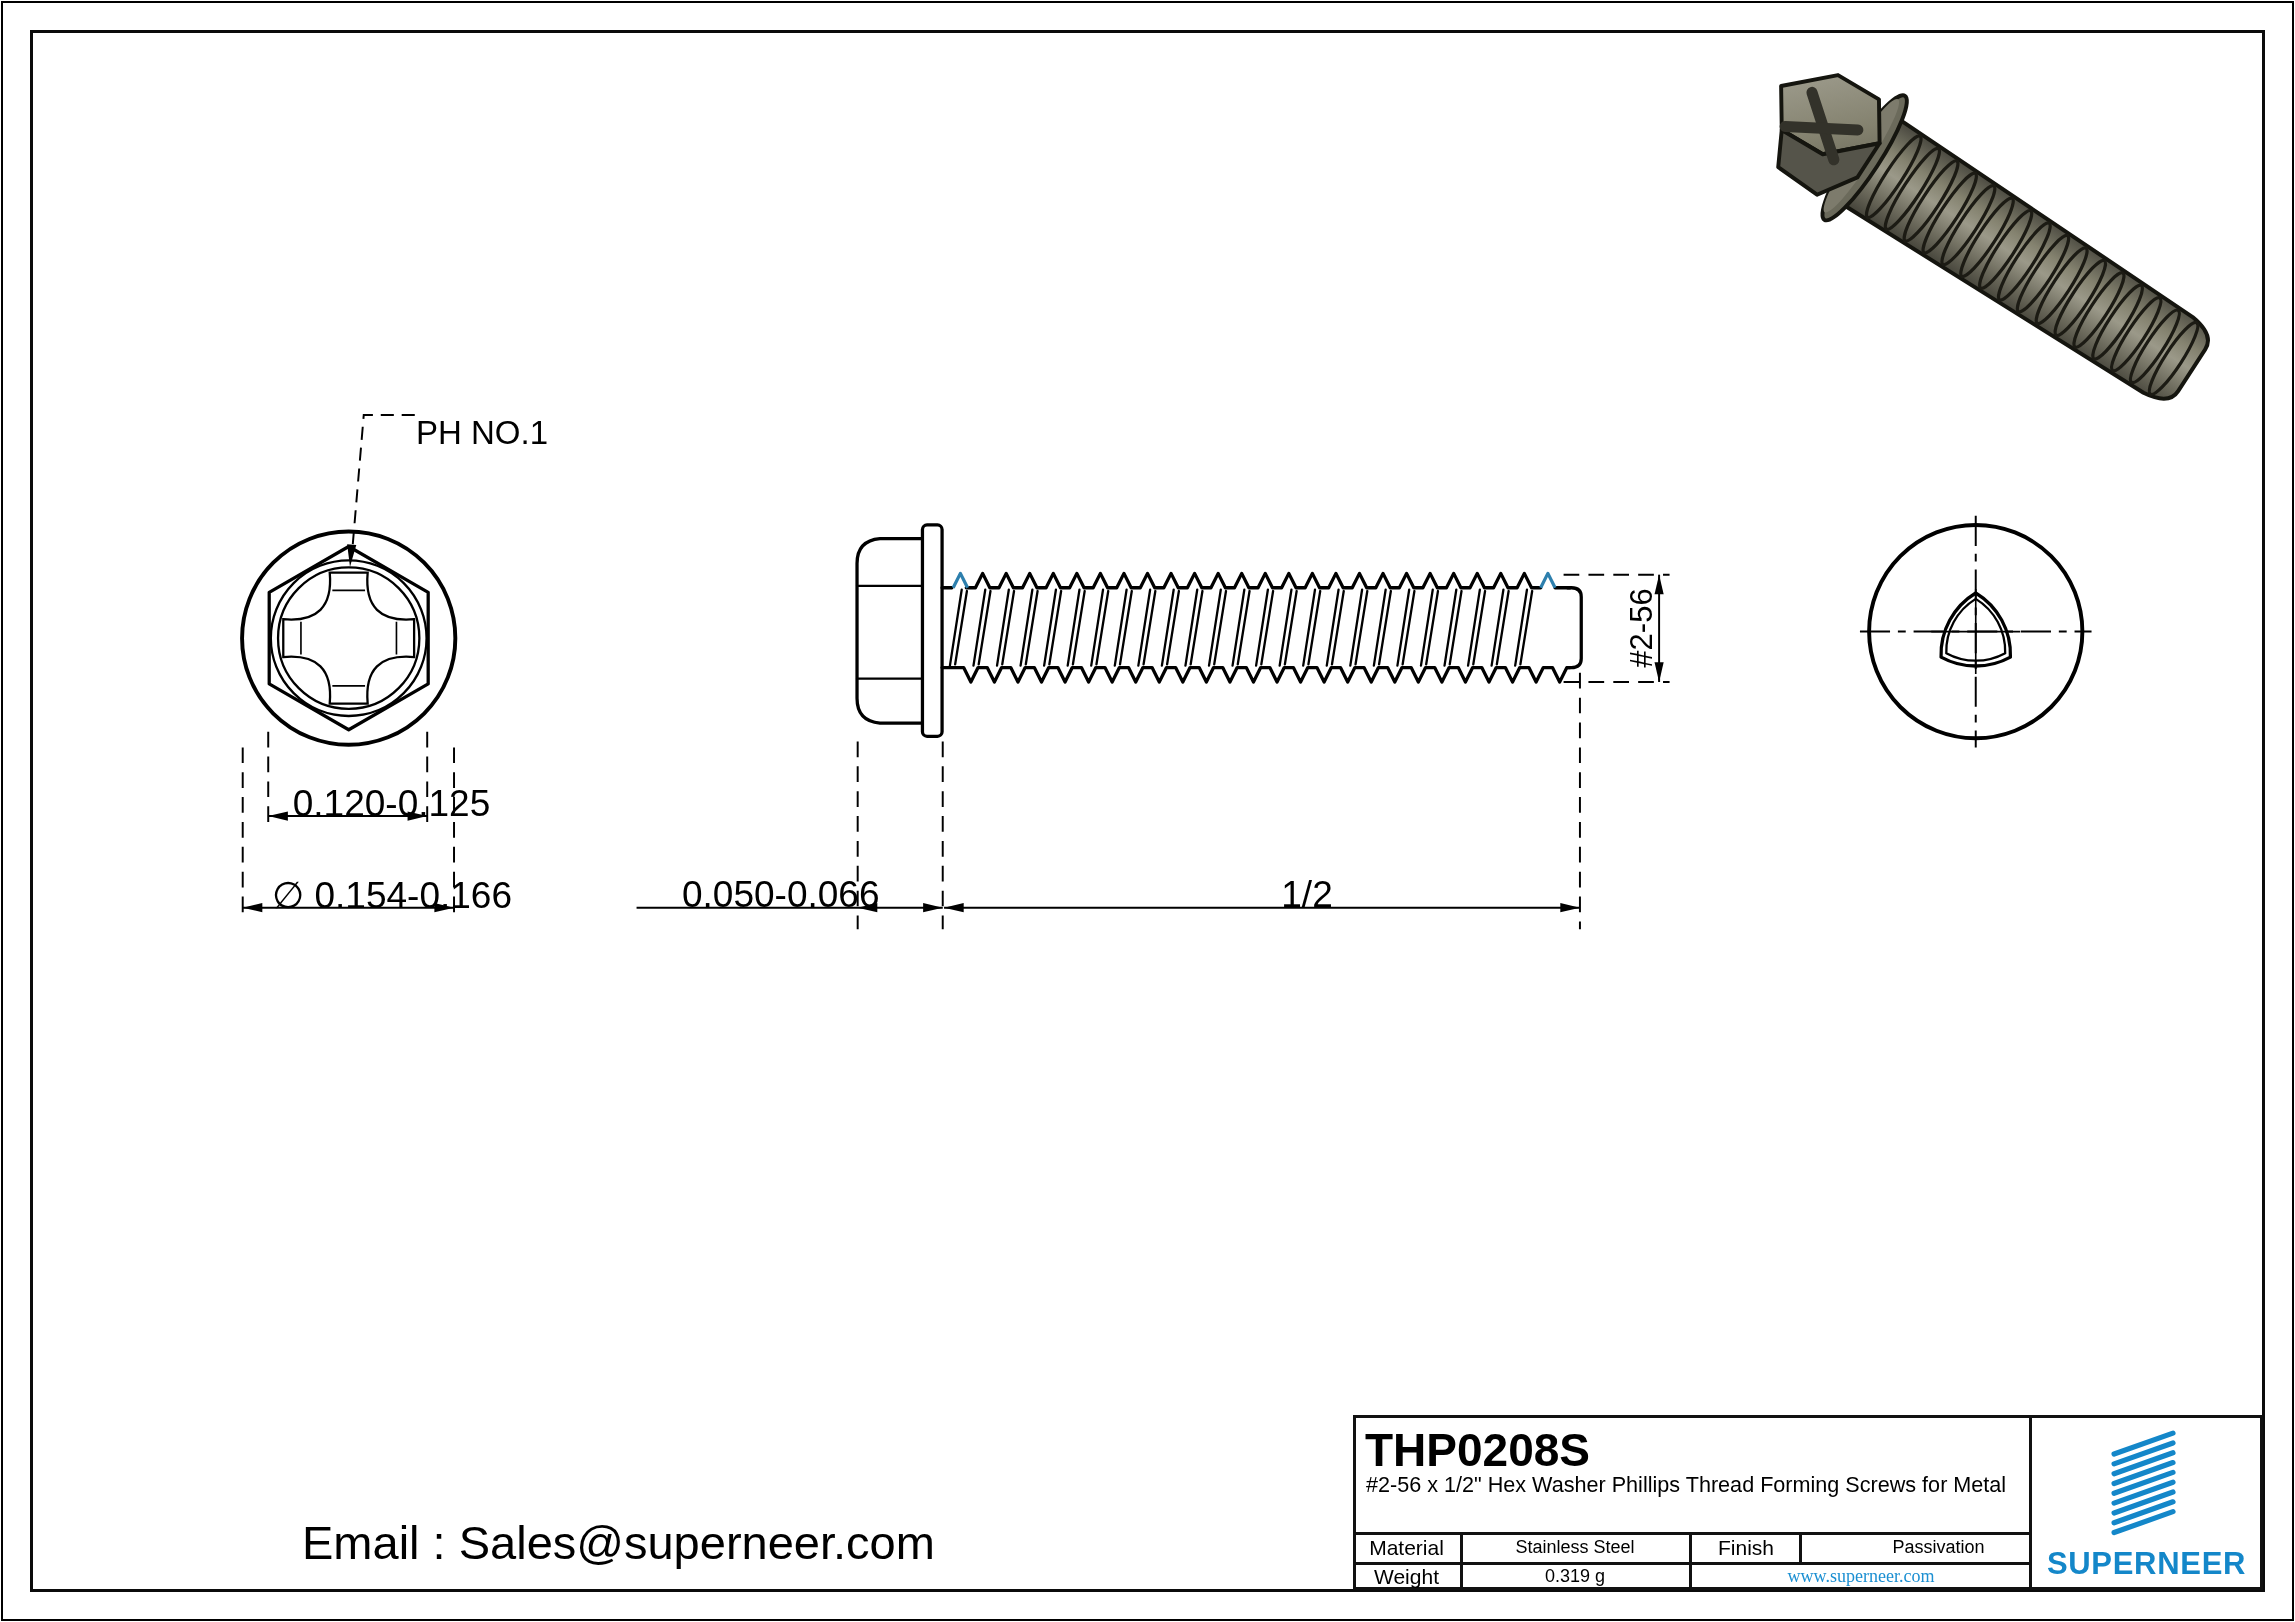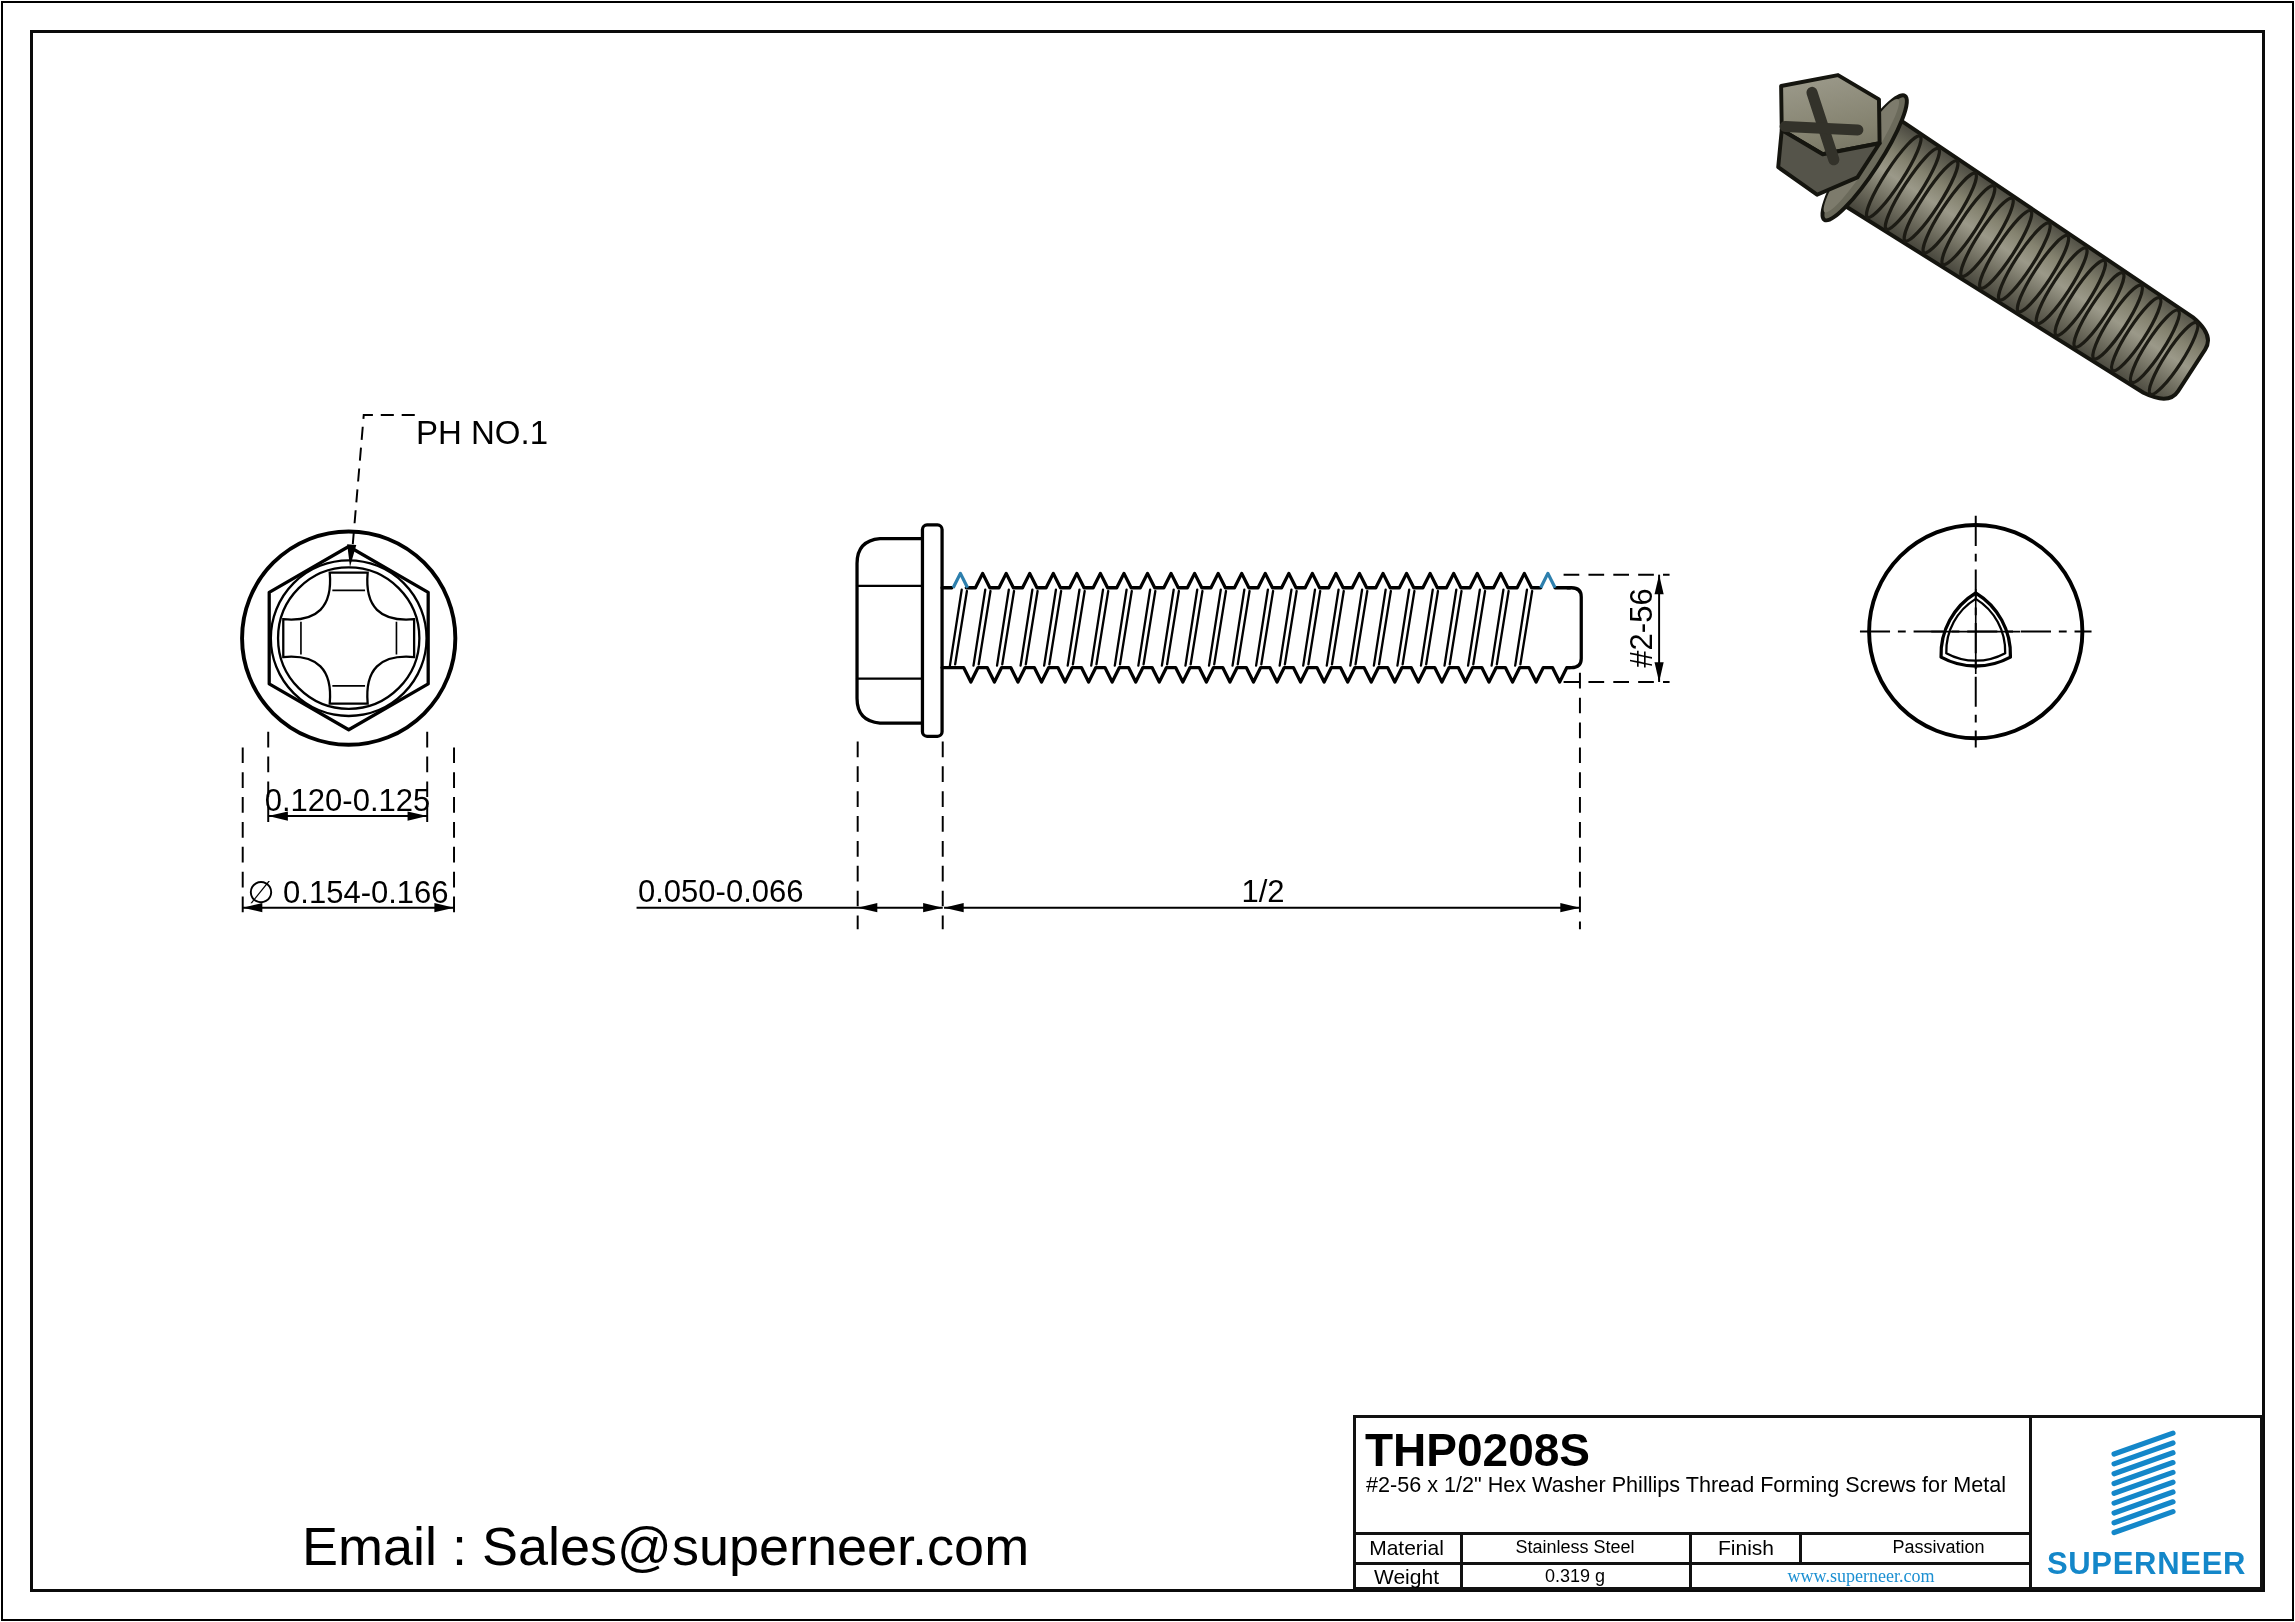--- a/index.html
+++ b/index.html
@@ -17,29 +17,29 @@
   .thin2{fill:none;stroke:#000;stroke-width:2.5;}
   .dash{fill:none;stroke:#000;stroke-width:3;stroke-dasharray:24 14;}
   .lead{fill:none;stroke:#000;stroke-width:3;stroke-dasharray:20 12;}
   .cl{fill:none;stroke:#000;stroke-width:3;stroke-dasharray:46 12 12 12;}
   .dimline{fill:none;stroke:#000;stroke-width:3;}
   .arrow{fill:#000;stroke:none;}
   .blue{fill:none;stroke:#2d7fad;stroke-width:5;stroke-linejoin:round;}
   .rib{fill:none;stroke:#1c1b14;stroke-width:5;}
   
   .lbl{position:absolute;white-space:nowrap;}
-  .dimtxt{font-size:31px;letter-spacing:0;}
+  .dimtxt{font-size:37px;letter-spacing:0;margin-left:44px;}
   .center{display:flex;align-items:center;justify-content:center;text-align:center;}
   .ph-label{left:416px;top:414px;font-size:33px;}
   .dim-hexw{left:268px;top:783px;width:159px;}
   .dim-od{left:236px;top:874px;width:224px;}
   .dim-hh{left:638px;top:874px;}
   .dim-len{left:1178px;top:874px;width:170px;}
   .dim-thread{left:1534px;top:611px;width:216px;height:34px;transform:rotate(-90deg);font-size:31px;}
-  .email{left:302px;top:1515px;font-size:54px;}
+  .email{left:302px;top:1515px;font-size:47px;}
   
   .tb-line{position:absolute;background:#111;}
   .tb-text{position:absolute;display:flex;align-items:center;justify-content:center;text-align:center;}
   .part-code{left:1365px;top:1423px;font-size:46px;font-weight:bold;letter-spacing:0px;}
   .part-desc{left:1366px;top:1472px;font-size:21.6px;}
   .cell-label{font-size:21px;}
   .cell-value{font-size:18px;}
   .website{color:#1b8fd2;}
   .brand-text{left:2030px;top:1546px;width:233px;font-size:31px;font-weight:bold;color:#1487c9;letter-spacing:0.7px;}
 </style>

